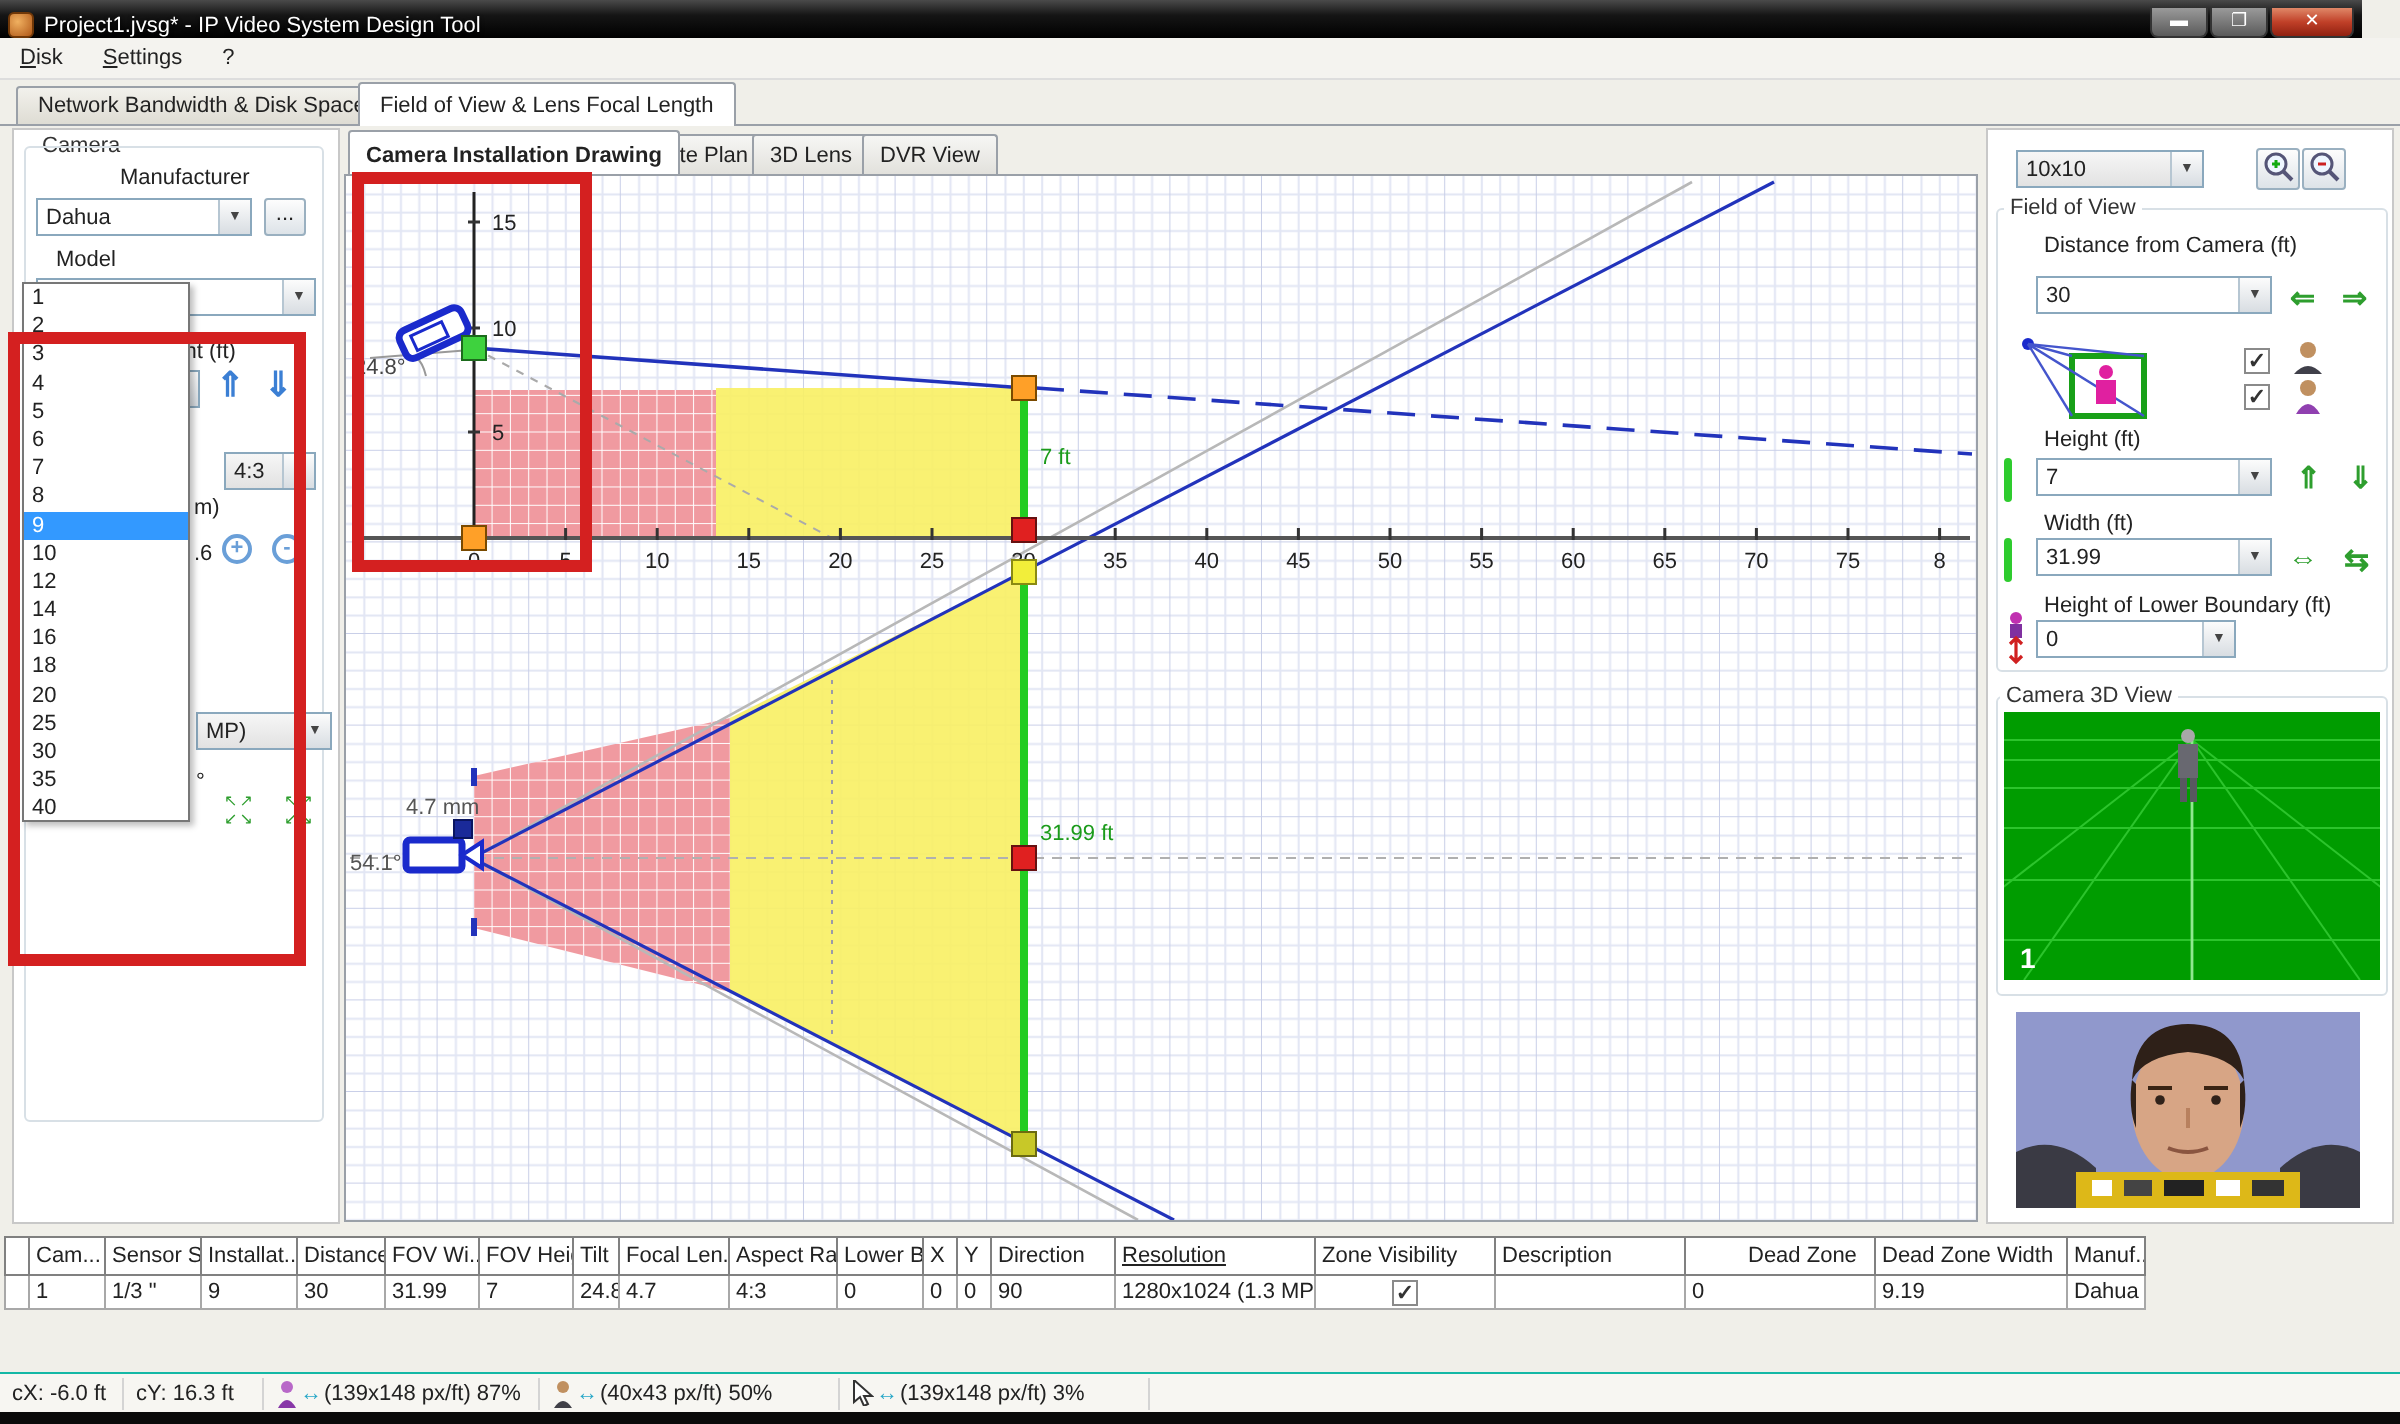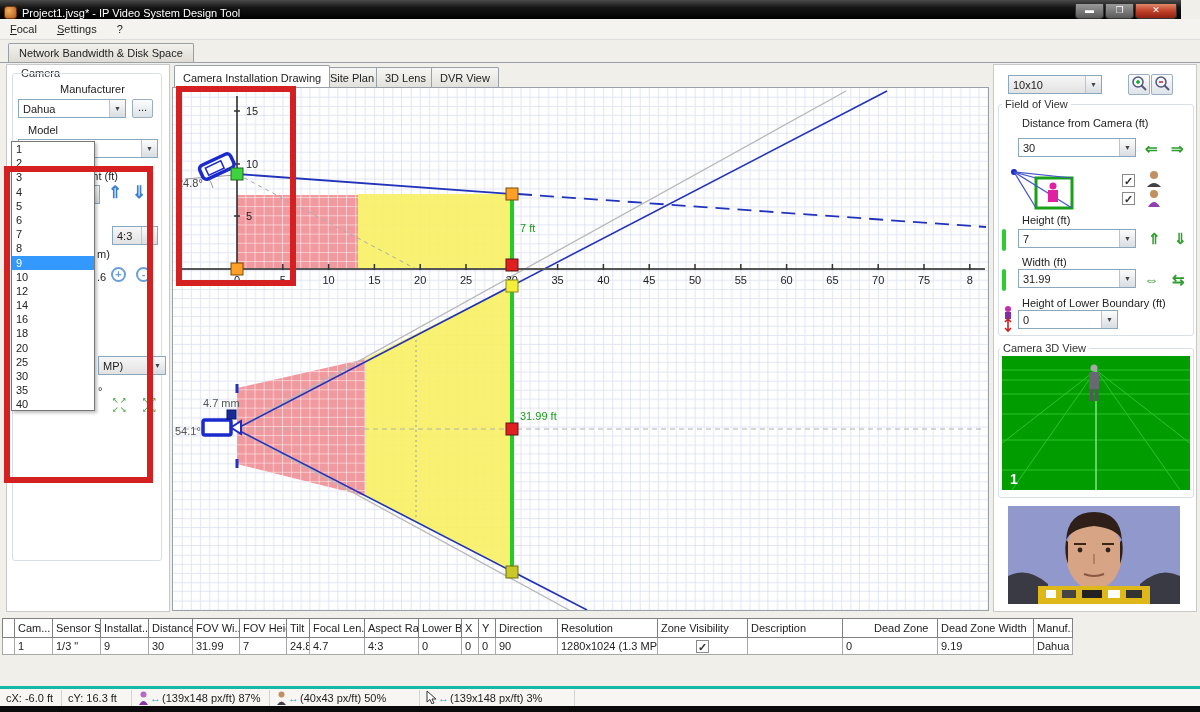--- a/index.html
+++ b/index.html
@@ -83,21 +83,21 @@
   .table-area { left:0; top:615px; width:1200px; height:71px; background:#f0efe9; }
   table.grid { border-collapse:collapse; position:absolute; left:2px; top:3px; background:#fff; }
   table.grid th { border:1px solid #808080; font-weight:normal; text-align:left; padding:2px 3px;
     height:19px; background:#fff; white-space:nowrap; overflow:hidden; }
   table.grid td { border:1px solid #a8a8a8; padding:1px 3px; height:17px; background:#fff;
     white-space:nowrap; overflow:hidden; }
   td.green { background:#d8f2d8; }
 
   
   .statusbar { left:0; top:686px; width:1200px; height:20px; background:#f7f6f2;
-    border-top:3px solid #14b8a6; display:flex; align-items:center; }
+    border-top:1px solid #14b8a6; display:flex; align-items:center; }
   .sseg { height:16px; display:flex; align-items:center; border-right:1px solid #d4d4d4;
     padding:0 6px; white-space:nowrap; }
   .cyan-arr { color:#2aa8c8; font-weight:bold; margin:0 1px; }
   .bottomstrip { left:0; top:706px; width:1200px; height:6px; background:#0a0a0a; }
 
   svg text { font-family:"Liberation Sans",sans-serif; }
 </style>
 </head>
 <body>
 
@@ -105,27 +105,28 @@
   <div class="app-icon"></div>
   <div class="title-text">Project1.jvsg* - IP Video System Design Tool</div>
   <div class="winbtns">
     <div class="winbtn">▬</div>
     <div class="winbtn">❐</div>
     <div class="winbtn close">✕</div>
   </div>
 </div>
 
 <div class="abs menubar">
-  <div class="menu-item">Focal</div>
+  <div class="menu-item">Disk</div>
   <div class="menu-item">Settings</div>
   <div class="menu-item">?</div>
 </div>
 
 <div class="abs maintabs">
   <div class="mtab" style="left:8px;">Network Bandwidth &amp; Disk Space</div>
+  <div class="mtab active" style="left:179px;">Field of View &amp; Lens Focal Length</div>
 </div>
 <div class="tabline"></div>
 
 <div class="abs workspace"></div>
 
 <div class="abs left-panel"></div>
 <div class="abs grouplabel" style="left:18px;top:67px;">Camera</div>
 <div class="groupbox" style="left:12px;top:73px;width:150px;height:488px;"></div>
 <div class="abs" style="left:20px;top:83px;margin-left:40px;">Manufacturer</div>
 <div class="combo" style="left:18px;top:99px;width:108px;">
@@ -182,21 +183,21 @@
     <div class="ddi">25</div>
     <div class="ddi">30</div>
     <div class="ddi">35</div>
     <div class="ddi">40</div>
   </div>
 
 <div class="annot" style="left:4px;top:166px;width:149px;height:317px;"></div>
 <div class="annot" style="left:176px;top:86px;width:120px;height:200px;"></div>
 
 <div class="abs inner-tabs">
-  <div class="itab active" style="left:2px;">Camera Installation Drawing</div>
+  <div class="itab active" style="left:2px;font-weight:bold;">Camera Installation Drawing</div>
   <div class="itab" style="left:149px;">Site Plan</div>
   <div class="itab" style="left:204px;">3D Lens</div>
   <div class="itab" style="left:259px;">DVR View</div>
 </div>
 
 <div class="abs canvas-wrap">
 <svg width="815" height="522" viewBox="0 0 815 522">
   <defs>
     <pattern id="grid" width="45.8" height="45.8" patternUnits="userSpaceOnUse">
       <rect width="45.8" height="45.8" fill="#fff"></rect>
@@ -450,21 +451,21 @@
           <th style="width: 44px; max-width: 44px;">Distance</th>
           <th style="width: 47px; max-width: 47px;">FOV Wi...</th>
           <th style="width: 47px; max-width: 47px;">FOV Heig...</th>
           <th style="width: 23px; max-width: 23px;">Tilt</th>
           <th style="width: 55px; max-width: 55px;">Focal Len...</th>
           <th style="width: 54px; max-width: 54px;">Aspect Ra...</th>
           <th style="width: 43px; max-width: 43px;">Lower Bou...</th>
           <th style="width: 17px; max-width: 17px;">X</th>
           <th style="width: 17px; max-width: 17px;">Y</th>
           <th style="width: 62px; max-width: 62px;">Direction</th>
-          <th style="width: 100px; max-width: 100px;">Resolution</th>
+          <th style="width: 100px; max-width: 100px; text-decoration: underline;">Resolution</th>
           <th style="width: 90px; max-width: 90px;">Zone Visibility</th>
           <th style="width: 95px; max-width: 95px;">Description</th>
           <th style="width: 95px; max-width: 95px; padding-left: 31px;">Dead Zone</th>
           <th style="width: 96px; max-width: 96px;">Dead Zone Width</th>
           <th style="width: 39px; max-width: 39px;">Manuf...</th>
         </tr>
       </thead>
     <tbody>
         <tr id="tdr">
           <td style="width: 12px; max-width: 12px;"></td>

